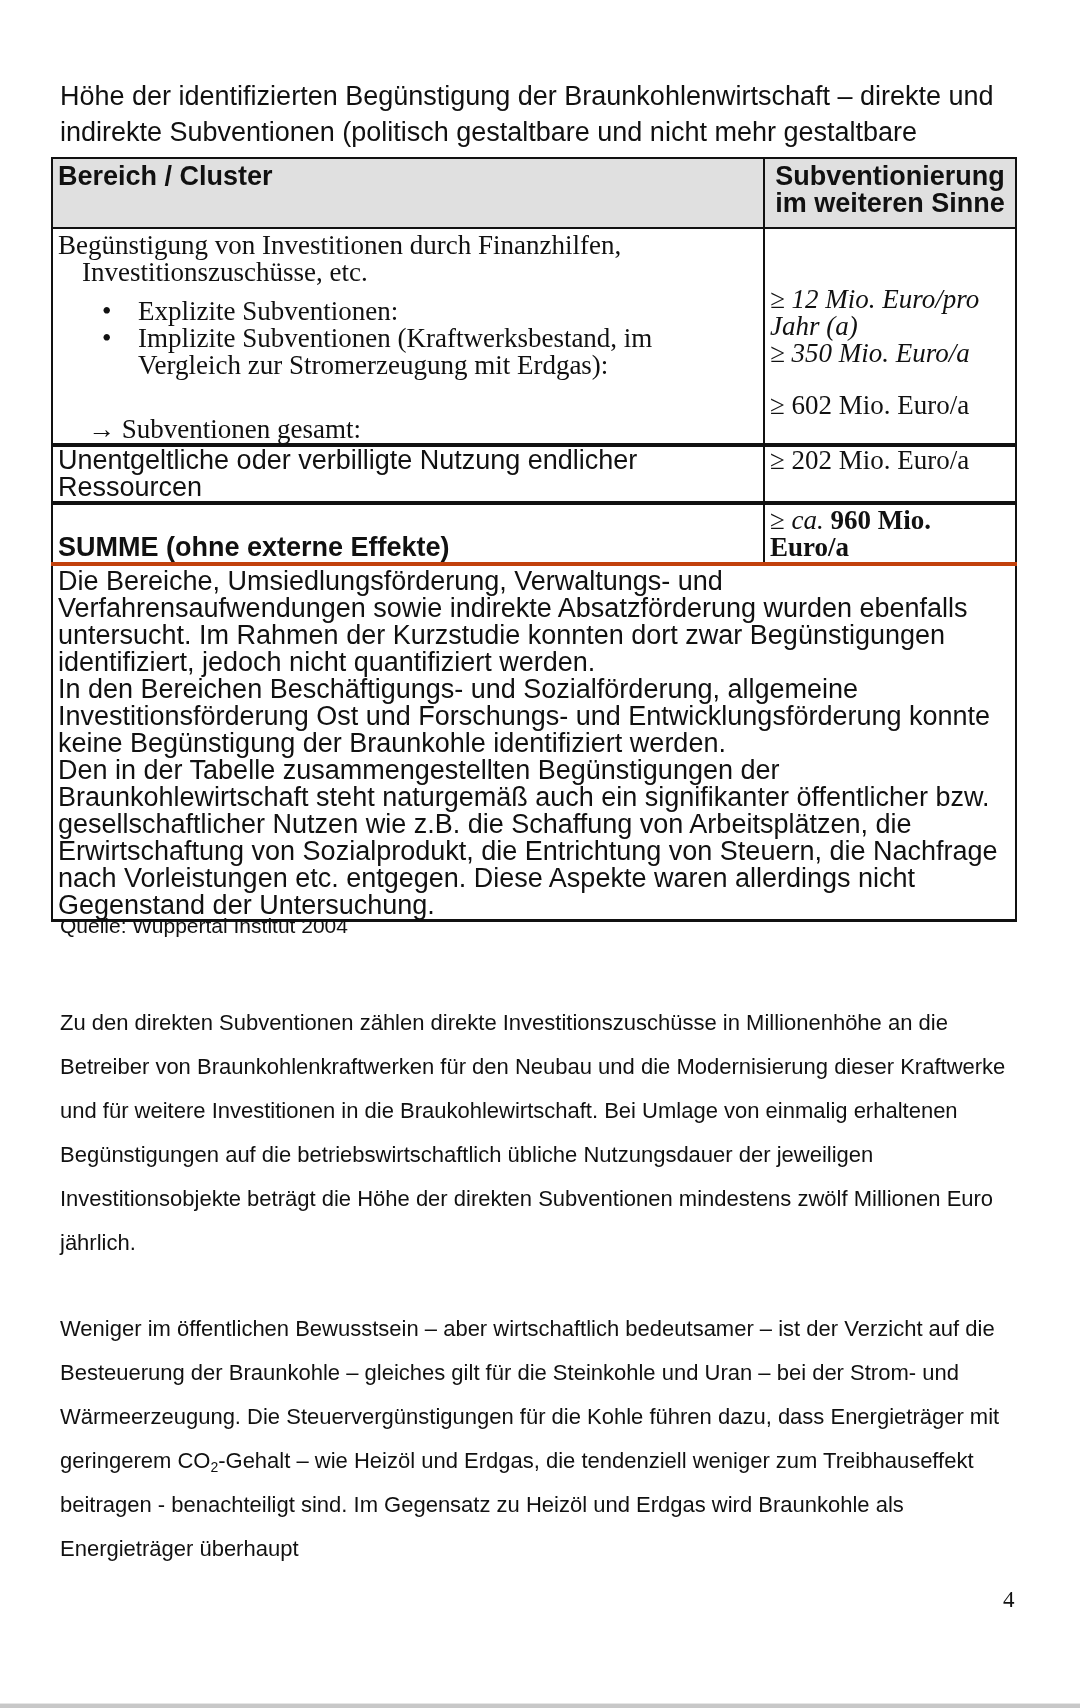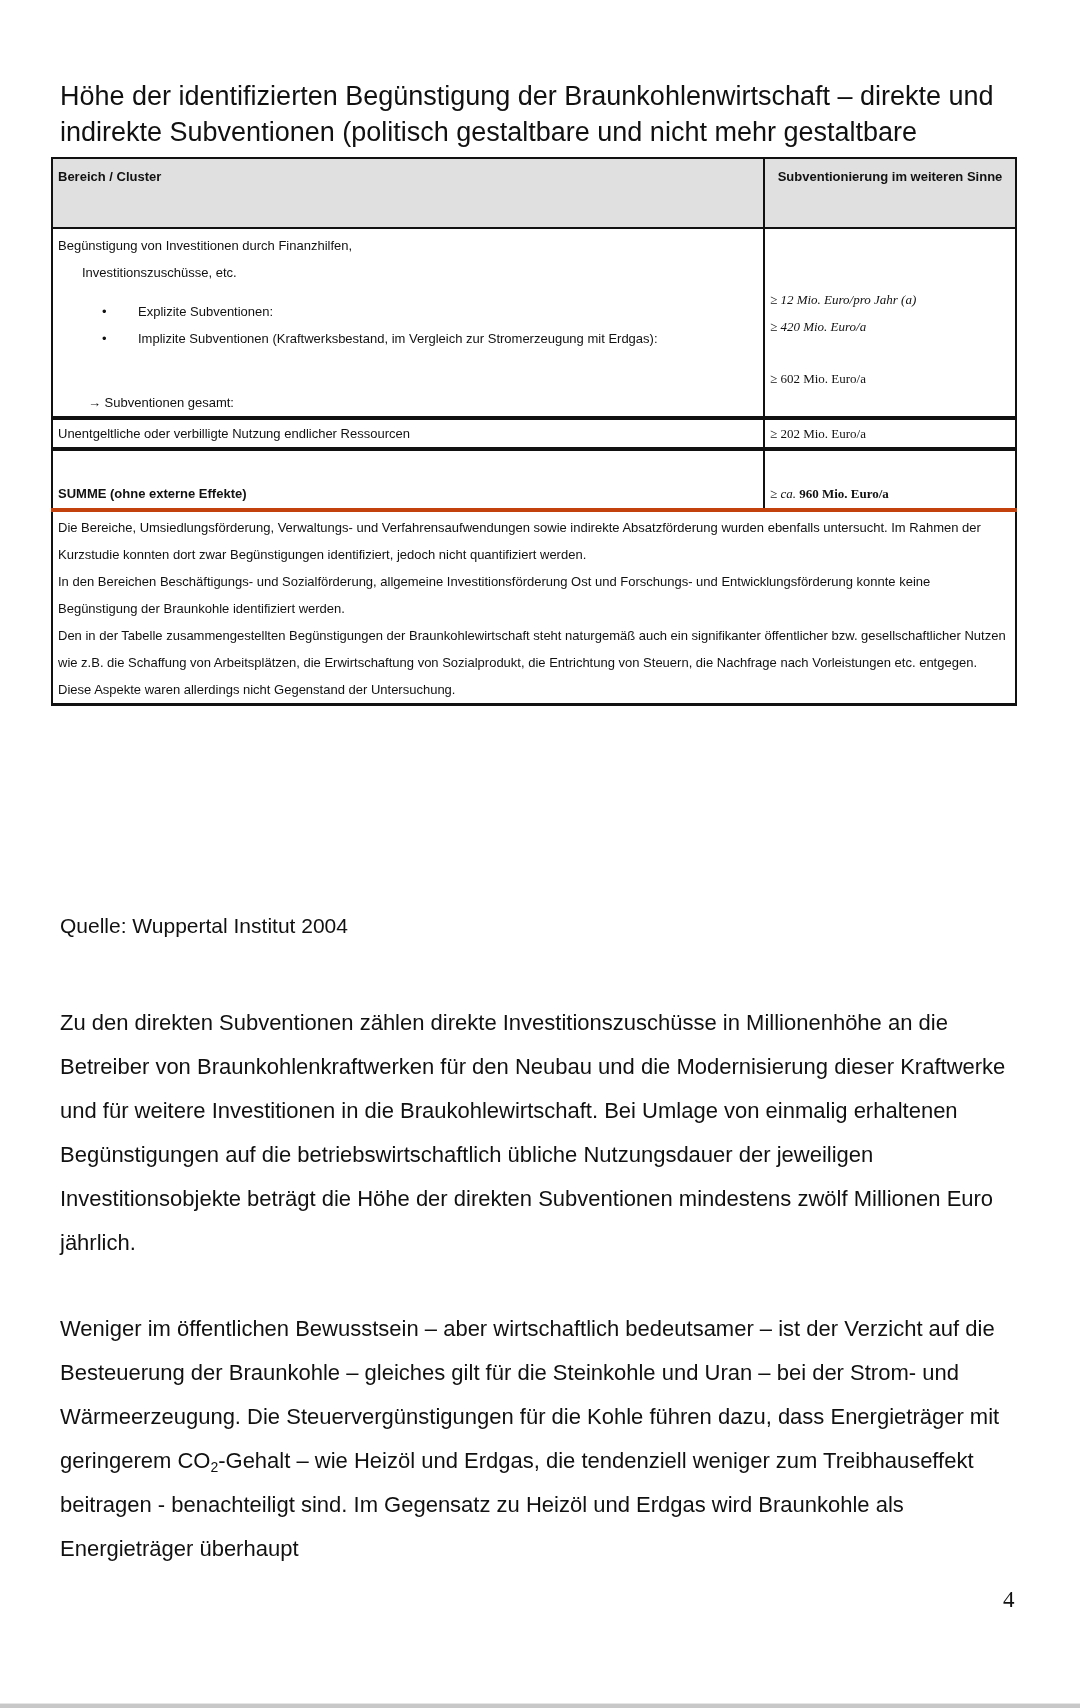--- a/index.html
+++ b/index.html
@@ -5,21 +5,21 @@
     html, body { margin: 0; padding: 0; background: #ffffff; }
     body {
       width: 1080px; height: 1708px; position: relative; overflow: hidden;
       font-family: "Liberation Sans", sans-serif; color: #111;
     }
     .page { position: absolute; left: 0; top: 0; width: 1080px; height: 1704px; background: #fff; }
     .bottom-rule { position: absolute; left: 0; top: 1703px; width: 1080px; height: 5px; background: #c8c8c8; border-top: 1px solid #e6e6e6; box-sizing: border-box; }
 
     .caption { position: absolute; left: 60px; top: 78px; width: 960px; font-size: 27px; line-height: 36px; }
 
-    .tbl { position: absolute; left: 51px; top: 157px; width: 966px; border-collapse: collapse; font-size: 13px; line-height: 27px; }
+    .tbl { position: absolute; left: 51px; top: 157px; width: 966px; border-collapse: collapse; font-size: 27px; line-height: 27px; }
     .tbl td, .tbl th { border: 2px solid #111; vertical-align: top; padding: 0 5px; }
     .tbl th { background: #e0e0e0; font-weight: bold; text-align: left; height: 64px; padding-top: 4px; }
     .tbl th.val { text-align: center; width: 240px; }
     .tbl td.val { text-align: left; font-family: Liberation Serif, serif; }
     .indent { padding-left: 24px; display: block; }
     ul.bul { margin: 12px; padding: 0 0 0 24px; list-style: none; }
     ul.bul li { position: relative; padding-left: 44px; }
     ul.bul li::before { content: "\2022"; position: absolute; left: 8px; top: 0; }
     .it { font-style: italic; }
     .b { font-weight: bold; }
@@ -44,33 +44,33 @@
   <div class="caption">Höhe der identifizierten Begünstigung der Braunkohlenwirtschaft – direkte und indirekte Subventionen (politisch gestaltbare und nicht mehr gestaltbare Begünstigungen)</div>
 
   <table class="tbl">
     <tbody>
         <tr>
       <th>Bereich / Cluster</th>
       <th class="val">Subventionierung im weiteren Sinne</th>
     </tr>
 
     <tr>
-      <td style="padding-top:3px;">
+      <td style="padding-top:3px;font-family:Liberation Serif, serif;">
         <span>Begünstigung von Investitionen durch Finanzhilfen,</span>
         <span class="indent">Investitionszuschüsse, etc.</span>
         <ul class="bul">
           <li>Explizite Subventionen:</li>
           <li>Implizite Subventionen (Kraftwerksbestand, im Vergleich zur Stromerzeugung mit Erdgas):</li>
         </ul>
         <div style="height:25px;"></div>
         <span class="indent" style="padding-left:30px;">→ Subventionen gesamt:</span>
       </td>
       <td class="val" style="padding-top:57px;">
         <div class="it">≥ 12 Mio. Euro/pro Jahr (a)</div>
-        <div class="it">≥ 420 Mio. Euro/a</div>
+        <div class="it">≥ 350 Mio. Euro/a</div>
         <div style="height:25px;"></div>
         <div>≥ 602 Mio. Euro/a</div>
       </td>
     </tr>
 
 
     <tr class="thick-top">
       <td>Unentgeltliche oder verbilligte Nutzung endlicher Ressourcen</td>
       <td class="val">≥ 202 Mio. Euro/a</td>
     </tr>

